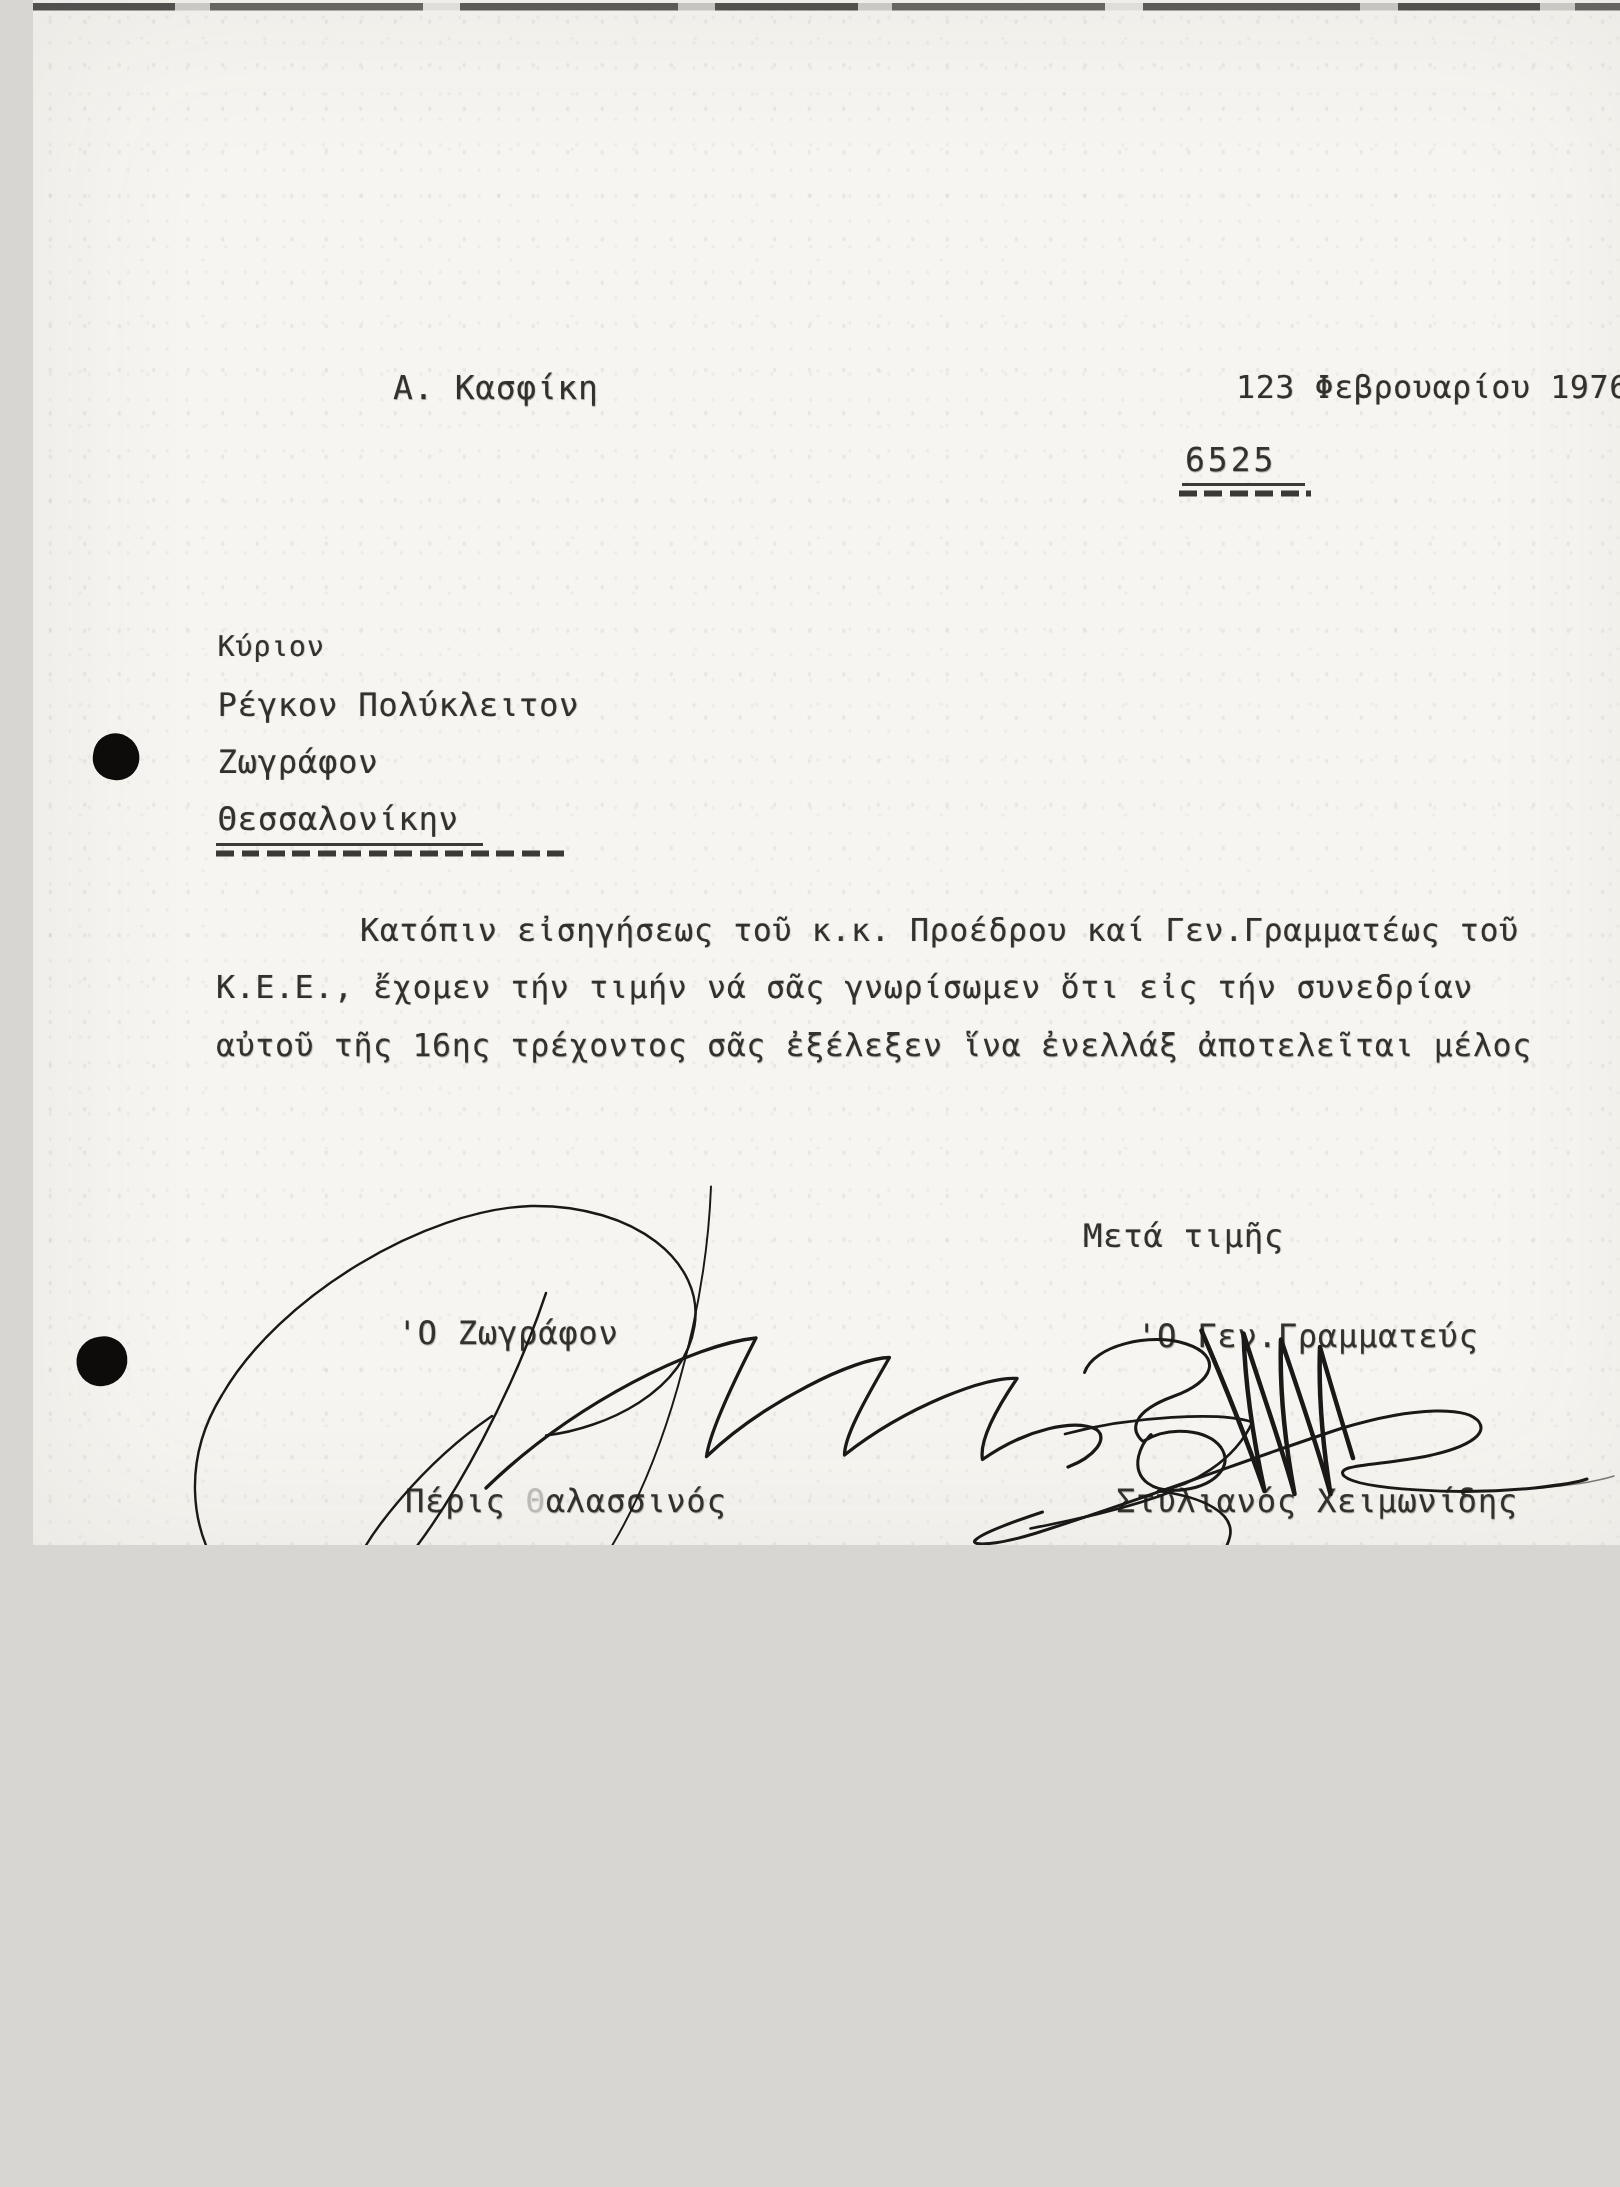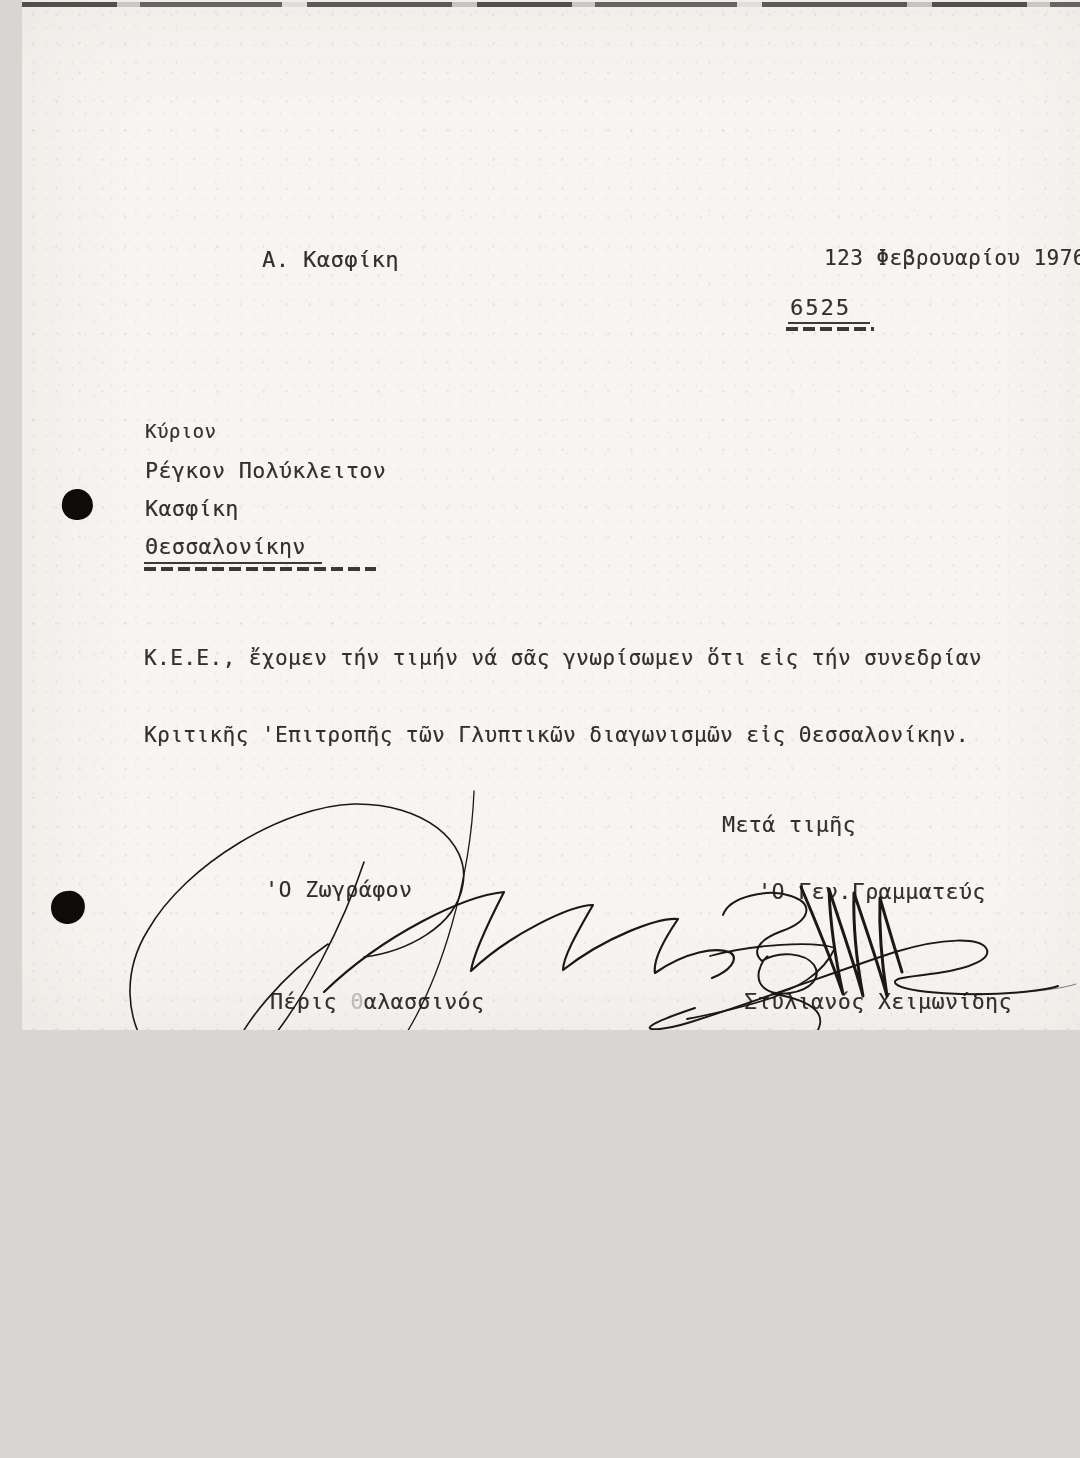--- a/index.html
+++ b/index.html
@@ -77,27 +77,28 @@
 
   <div class="typed sender">Α. Κασφίκη</div>
   <div class="typed date">123 Φεβρουαρίου 1976</div>
 
   <div class="typed protocol">6525</div>
   <div class="rule" style="left:766px;top:322px;width:82px;height:2px;"></div>
   <div class="dashes" style="left:764px;top:327px;width:88px;"></div>
 
   <div class="typed addr1">Κύριον</div>
   <div class="typed addr2">Ρέγκον Πολύκλειτον</div>
-  <div class="typed addr3">Κασφίκη</div>
+  <div class="typed addr3">Ζωγράφον</div>
   <div class="typed addr4">Θεσσαλονίκην</div>
   <div class="rule" style="left:122px;top:562px;width:178px;height:2px;"></div>
   <div class="dashes" style="left:122px;top:567px;width:232px;"></div>
 
+  <div class="typed body-line bl1">Κατόπιν εἰσηγήσεως τοῦ κ.κ. Προέδρου καί Γεν.Γραμματέως τοῦ</div>
   <div class="typed body-line bl2">Κ.Ε.Ε., ἔχομεν τήν τιμήν νά σᾶς γνωρίσωμεν ὅτι εἰς τήν συνεδρίαν</div>
-  <div class="typed body-line bl4">Κριτικῆς 'Επιτροπῆς τῶν Γλυπτικῶν διαγωνισμῶν εἰς Θεσσαλονίκην.</div>
+  <div class="typed body-line bl3">αὐτοῦ τῆς 16ης τρέχοντος σᾶς ἐξέλεξεν ἵνα ἐνελλάξ ἀποτελεῖται μέλος</div>
 
   <div class="typed closing">Μετά τιμῆς</div>
 
   <div class="typed title-left">'Ο Ζωγράφον</div>
   <div class="typed title-right">'Ο Γεν.Γραμματεύς</div>
 
   <div class="typed name-left"><span>Πέρις </span><span class="fade-first">Θαλασσινός</span></div>
   <div class="typed name-right">Στυλιανός Χειμωνίδης</div>
 
   <svg class="sig-layer" width="1080" height="1458" viewBox="0 0 1080 1458">

